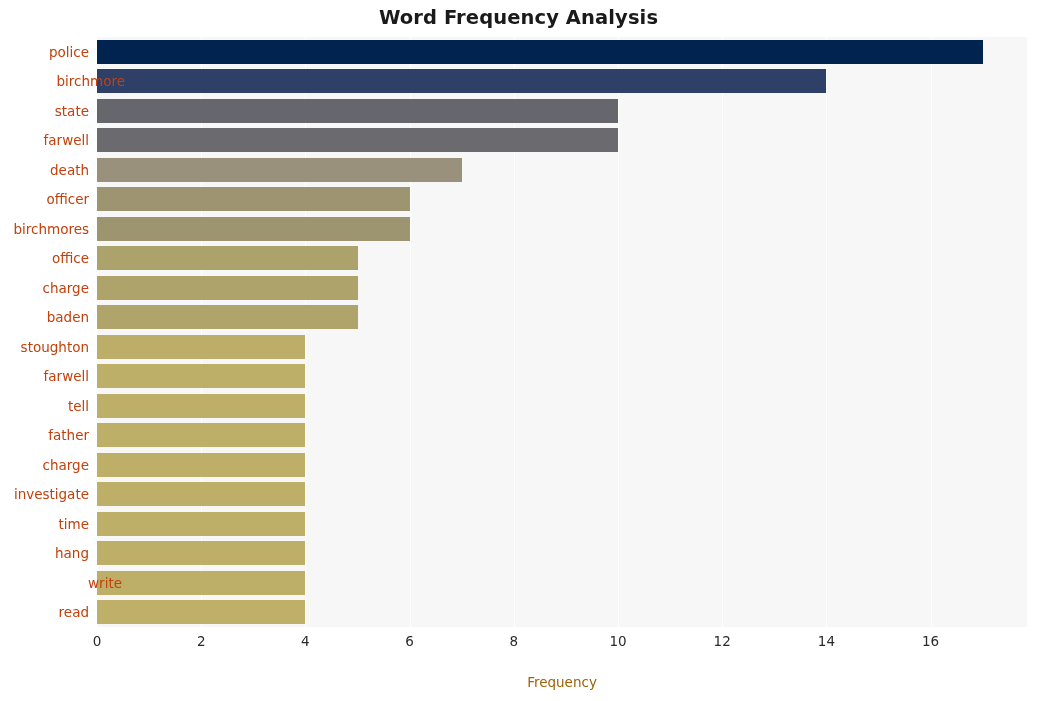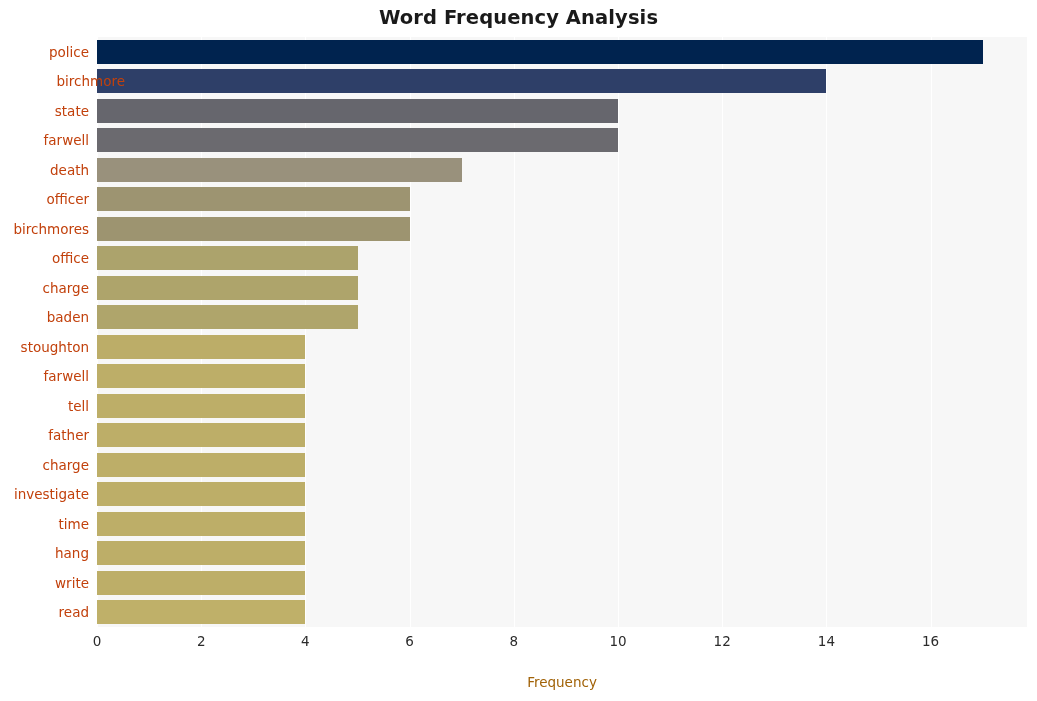--- a/index.html
+++ b/index.html
@@ -142,21 +142,21 @@
       <div class="ylabel-pos" style="top: 238.75px;">charge</div>
       <div class="ylabel-pos" style="top: 268.25px;">baden</div>
       <div class="ylabel-pos" style="top: 297.75px;">stoughton</div>
       <div class="ylabel-pos" style="top: 327.25px;">farwell</div>
       <div class="ylabel-pos" style="top: 356.75px;">tell</div>
       <div class="ylabel-pos" style="top: 386.25px;">father</div>
       <div class="ylabel-pos" style="top: 415.75px;">charge</div>
       <div class="ylabel-pos" style="top: 445.25px;">investigate</div>
       <div class="ylabel-pos" style="top: 474.75px;">time</div>
       <div class="ylabel-pos" style="top: 504.25px;">hang</div>
-      <div class="ylabel-pos" style="top: 533.75px;">write</div>
+      <div class="ylabel-pos" style="top: 533.75px; padding-left: 33px;">write</div>
       <div class="ylabel-pos" style="top: 563.25px;">read</div>
     </div>
 
   <div id="xticks">
       <div class="xtick" style="left: 97px;">0</div>
       <div class="xtick" style="left: 201.202px;">2</div>
       <div class="xtick" style="left: 305.403px;">4</div>
       <div class="xtick" style="left: 409.605px;">6</div>
       <div class="xtick" style="left: 513.807px;">8</div>
       <div class="xtick" style="left: 618.008px;">10</div>

